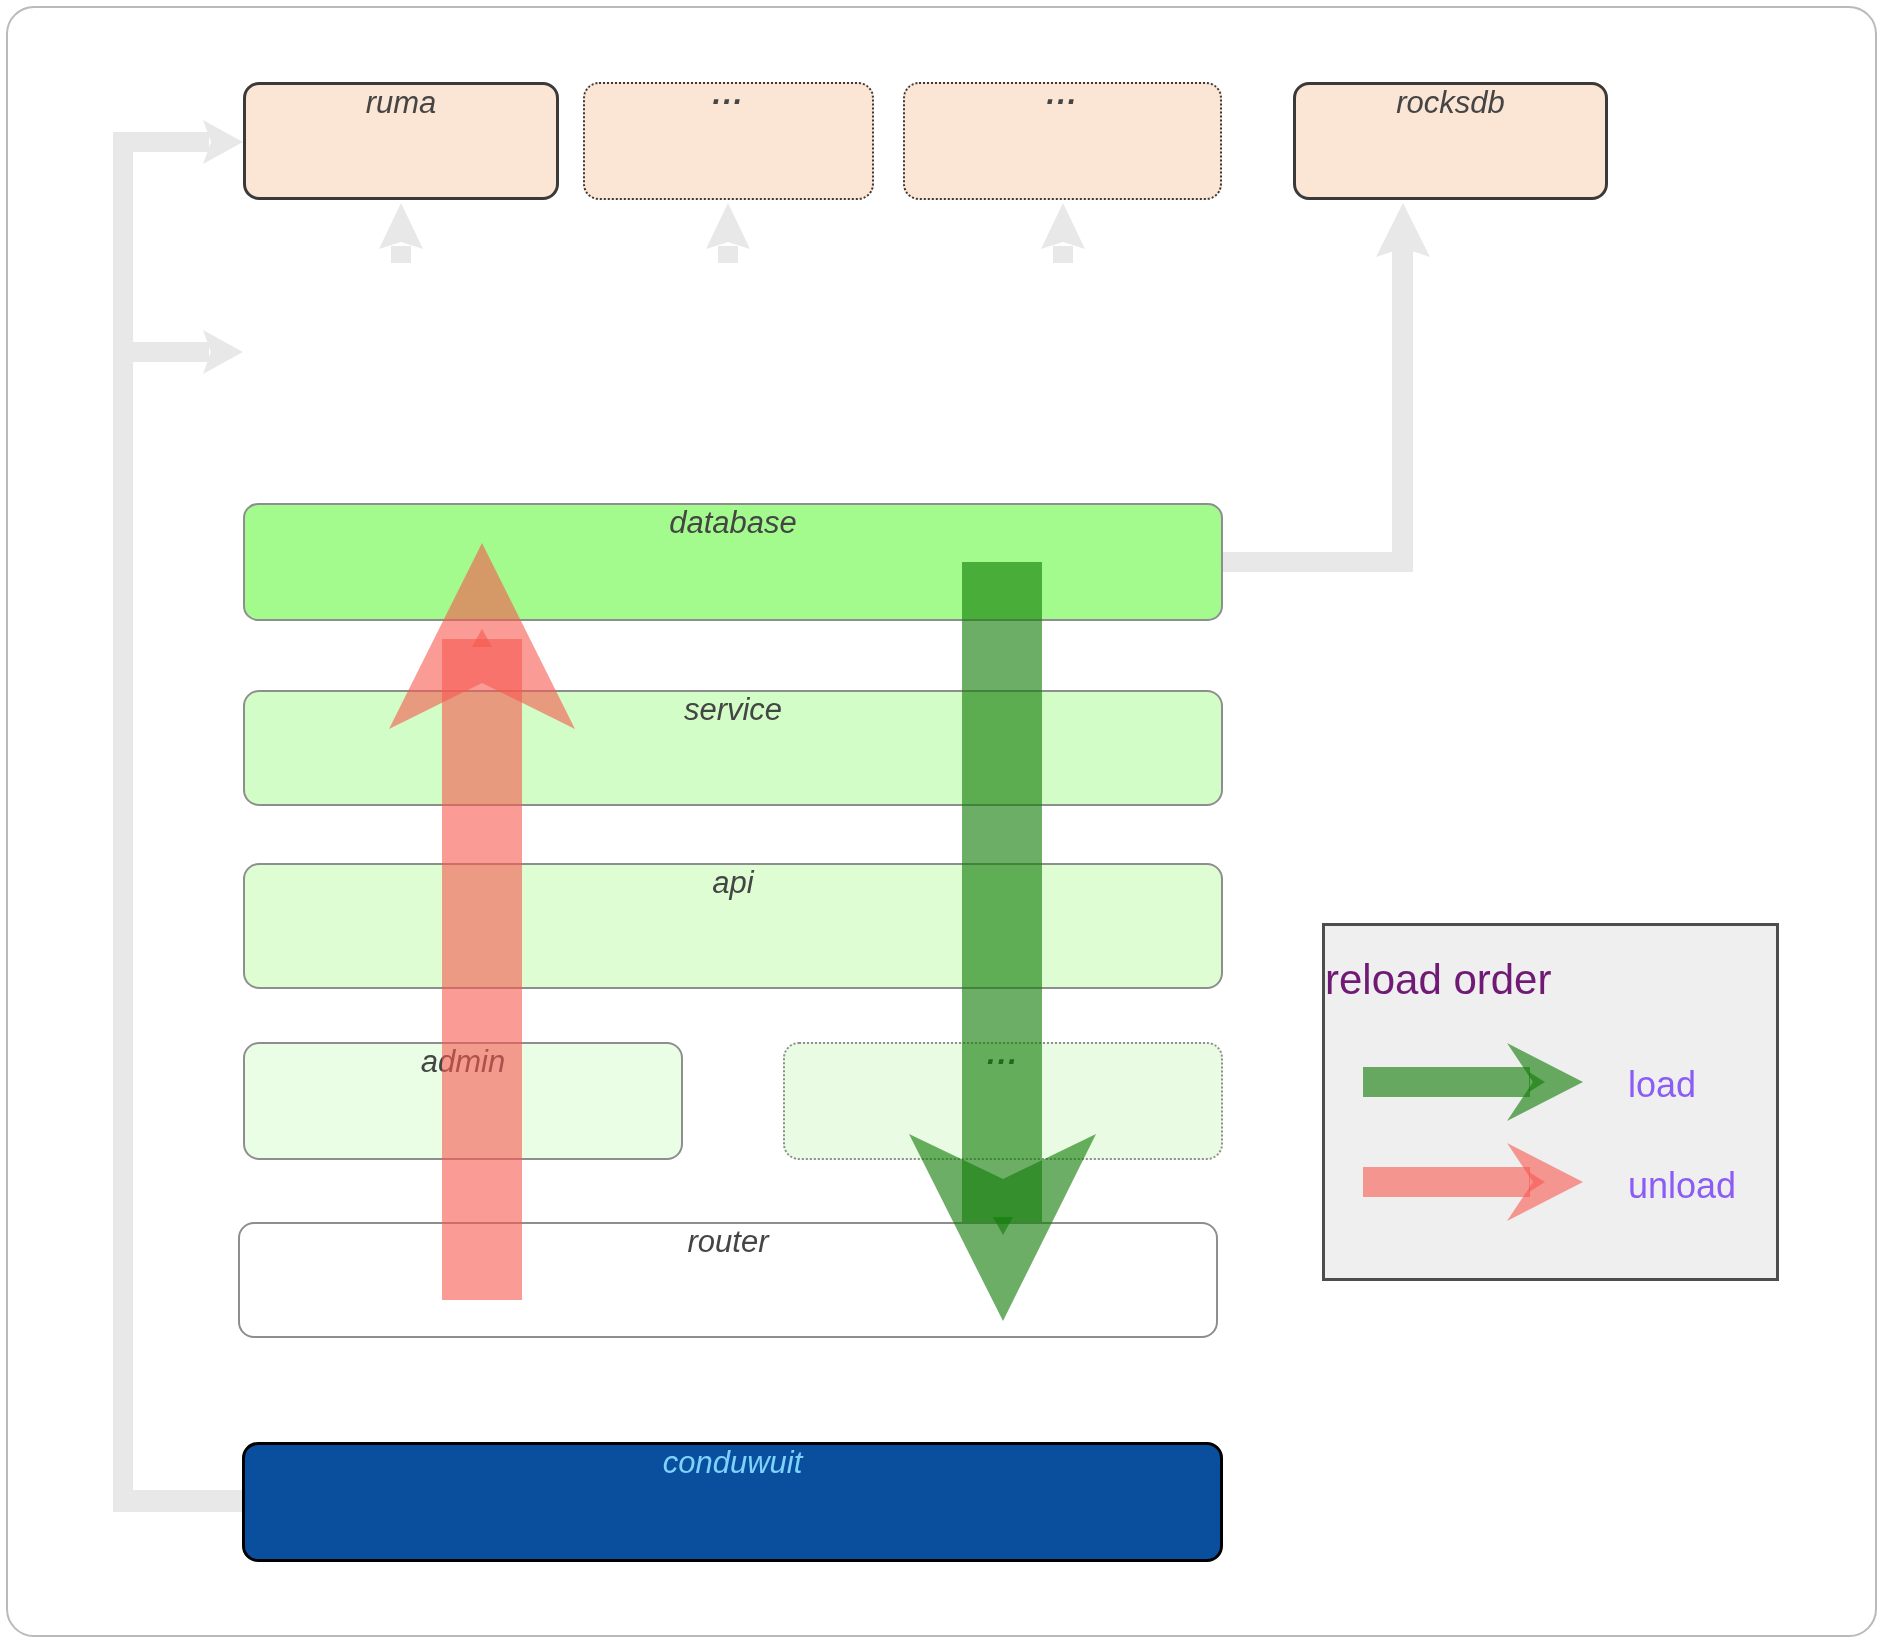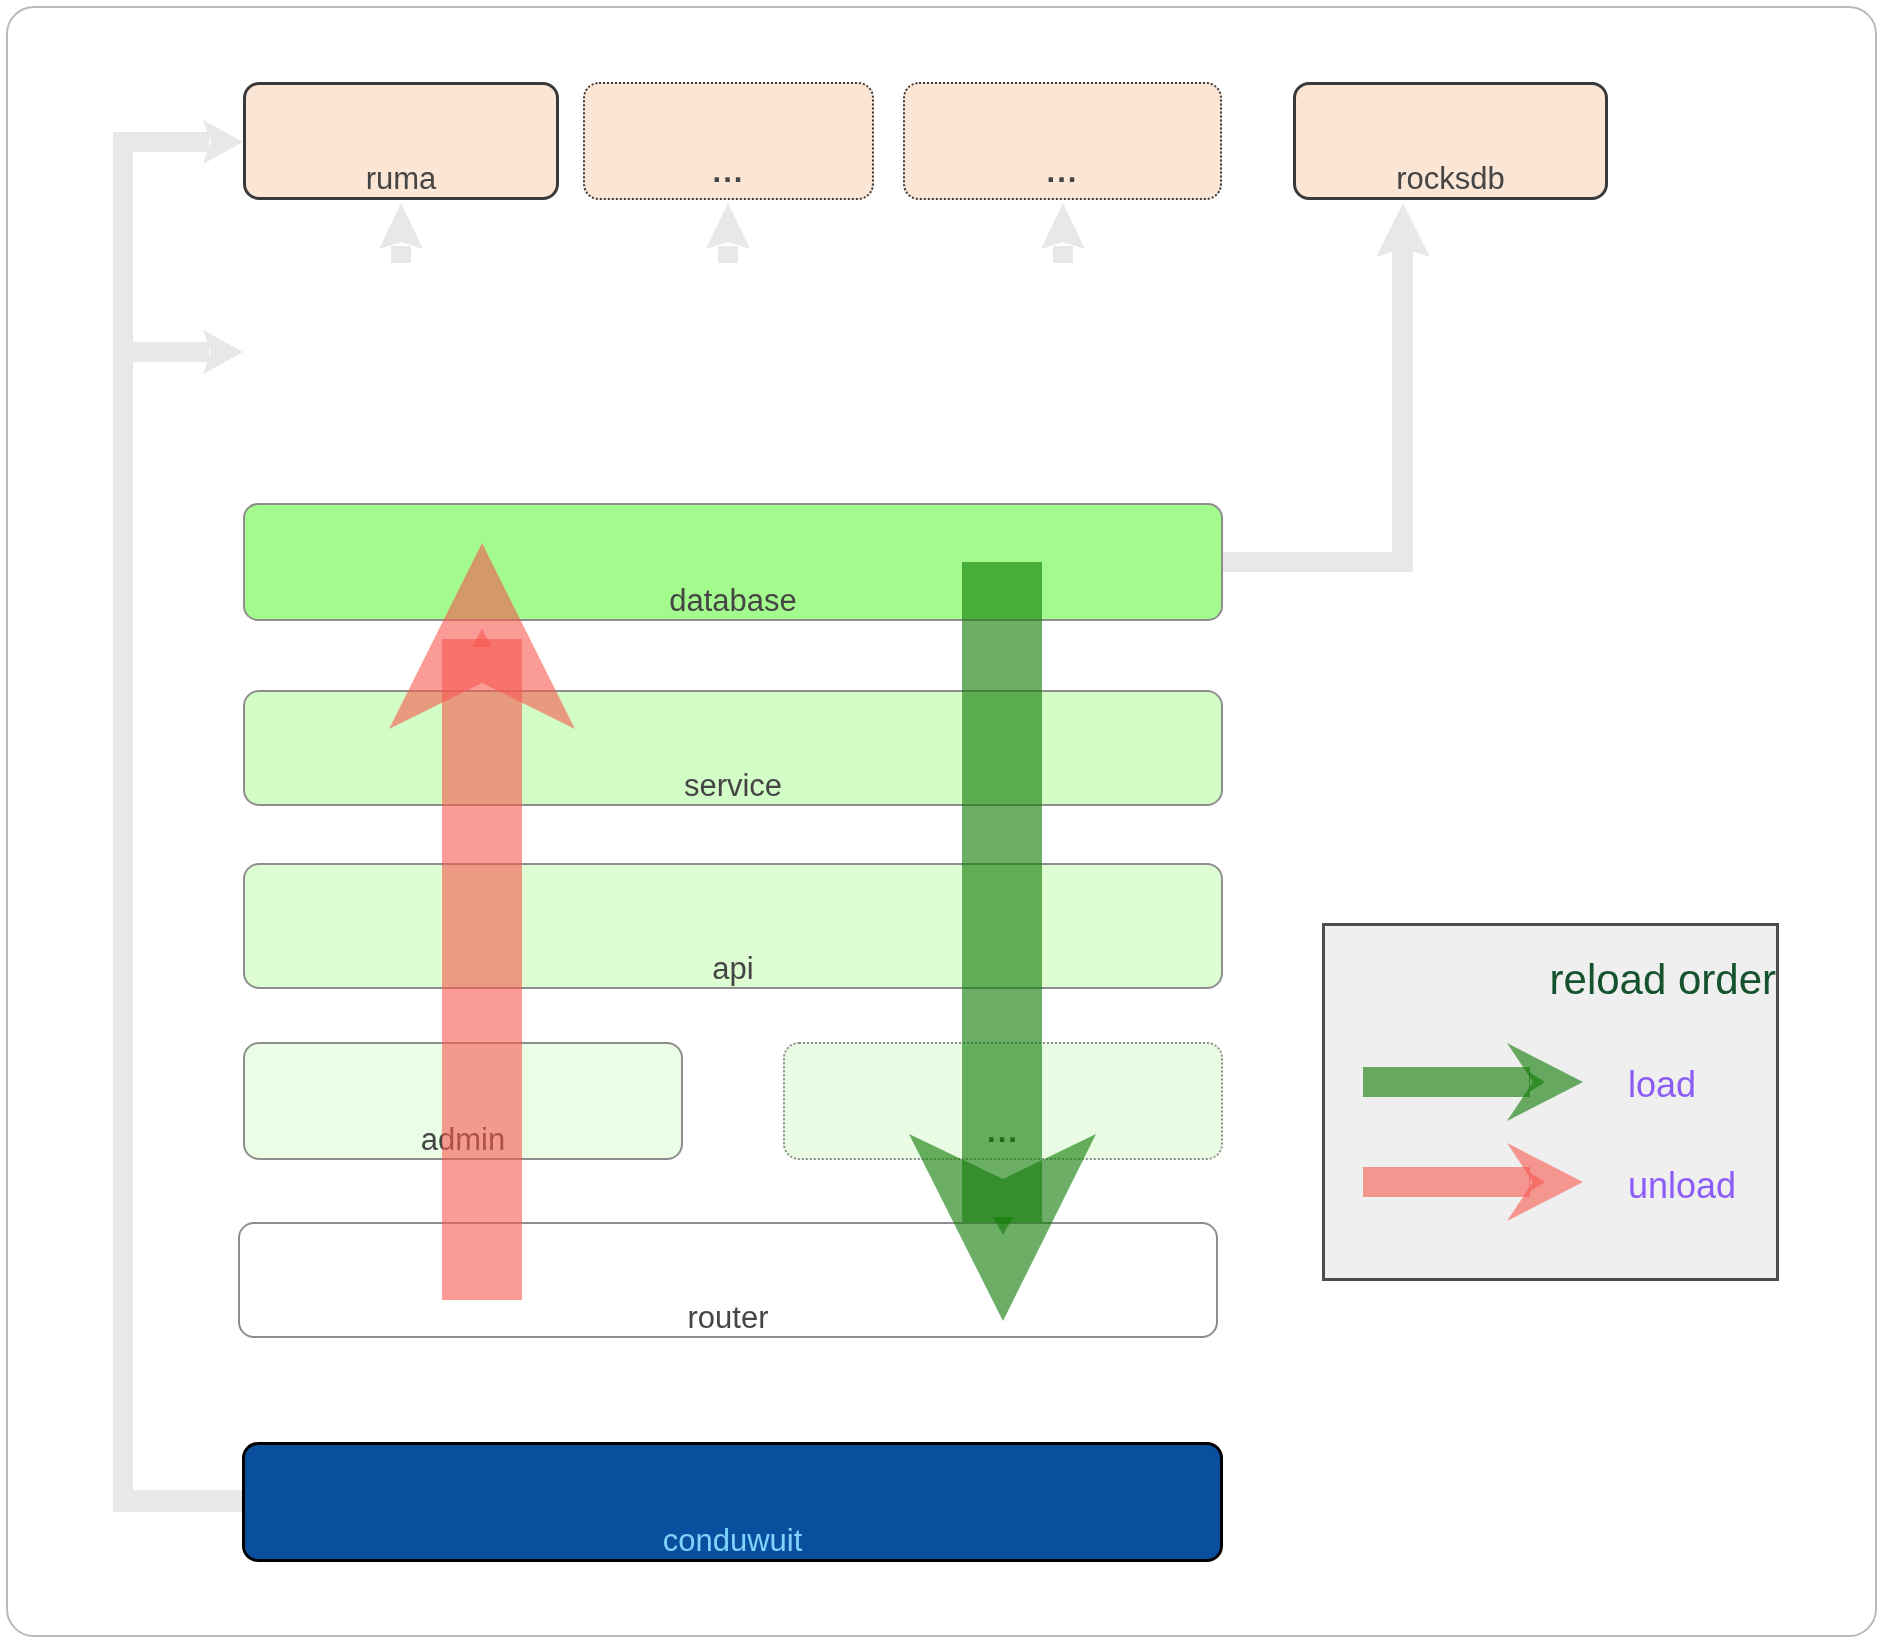--- a/index.html
+++ b/index.html
@@ -1,22 +1,22 @@
 <!DOCTYPE html>
 <html><head>
 <meta charset="utf-8">
 <style>
   html,body{margin:0;padding:0;background:#fff;}
   #page{position:relative;width:1883px;height:1643px;background:#ffffff;
         font-family:"Liberation Sans",sans-serif;overflow:hidden;}
   #page-frame{position:absolute;left:6px;top:6px;width:1867px;height:1627px;
         border:2px solid #bababa;border-radius:28px;}
-  .box{position:absolute;box-sizing:border-box;display:flex;align-items:flex-end;
+  .box{position:absolute;box-sizing:border-box;display:flex;align-items:flex-start;
        justify-content:center;border-radius:16px;font-size:31px;color:#454545;
-       z-index:1;}
+       z-index:1;font-style:italic;}
   .b-solid-dark{border:3px solid #3a3a3a;}
   .b-dot-dark{border:2px dotted #3a3a3a;}
   .b-solid-gray{border:2px solid #8e8e8e;}
   .b-dot-gray{border:2px dotted #8e8e8e;}
   .peach{background:#fbe5d5;}
   .dots span{transform:translateY(-8px);font-weight:700;letter-spacing:2px;}
 
   #ruma{left:243px;top:82px;width:316px;height:118px;}
   #dots-top-1{left:583px;top:82px;width:291px;height:118px;}
   #dots-top-2{left:903px;top:82px;width:319px;height:118px;}
@@ -30,22 +30,22 @@
   #router{left:238px;top:1222px;width:980px;height:116px;background:#ffffff;}
   #conduwuit{left:242px;top:1442px;width:981px;height:120px;background:#0a4f9e;
              border:3px solid #000;color:#7dd3fc;font-weight:500;}
 
   svg.layer{position:absolute;left:0;top:0;pointer-events:none;}
   #gray-layer{z-index:0;}
   #arrow-layer{z-index:2;}
 
   #legend{position:absolute;box-sizing:border-box;left:1322px;top:923px;width:457px;height:358px;
           background:#efefef;border:3px solid #4d4d4d;z-index:1;}
-  #legend-title{position:absolute;left:0;top:30px;width:100%;text-align:right;
-          font-size:42px;color:#14532d;}
+  #legend-title{position:absolute;left:0;top:30px;width:100%;text-align:left;
+          font-size:42px;color:#701a75;}
   .legend-label{position:absolute;font-size:36px;color:#8b5cf6;}
   #legend-load-label{left:303px;top:138px;}
   #legend-unload-label{left:303px;top:239px;}
 </style>
 </head>
 <body>
 
 <div id="page">
   <div id="page-frame"></div>
 

